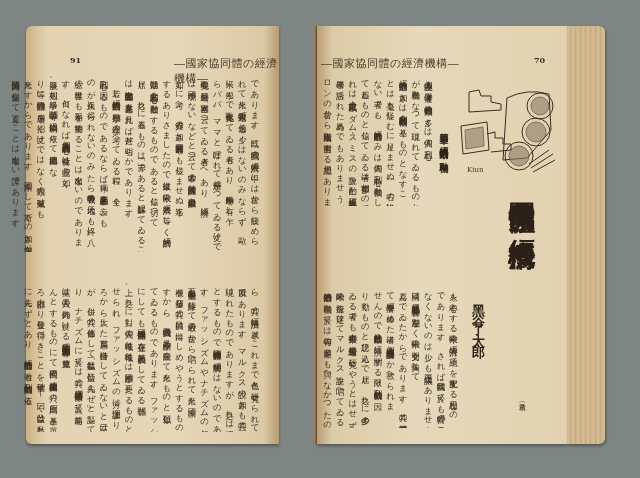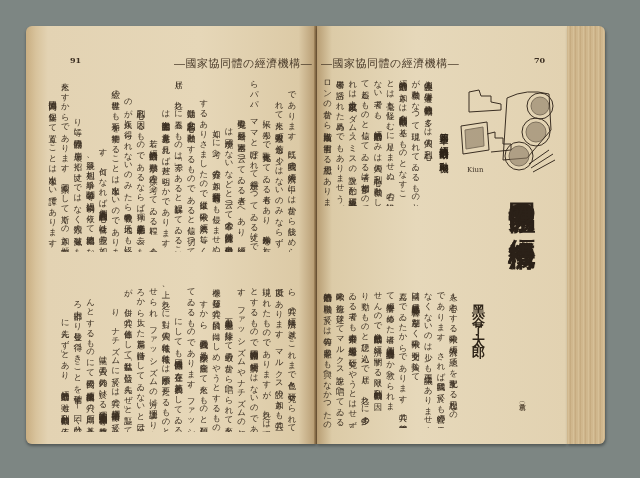--- a/index.html
+++ b/index.html
@@ -11,24 +11,23 @@
   }
   .book {
     position:absolute; left:26px; top:24px; width:584px; height:424px;
   }
   .page {
     position:absolute; top:2px; height:418px;
     background:#e3d3b2;
     box-shadow: 0 2px 3px rgba(0,0,0,0.35);
   }
   .page.left {
-    left:0; width:290px;
+    left:0; width:253px;
     border-radius:6px 0 0 6px;
     background: linear-gradient(to right, #c9ae82 0px, #d8c39c 10px, #e3d3b3 22px, #e6d7b8 60%, #dccaa6 94%, #b59a70 100%);
-    text-align: right;
   }
   .page.right {
     left:291px; width:250px;
     background: linear-gradient(to right, #b89e74 0%, #dccba7 6%, #e6d8ba 40%, #e2d2b1 100%);
   }
   .edge {
     position:absolute; left:541px; top:2px; width:38px; height:418px;
     border-radius:0 6px 6px 0;
     background: repeating-linear-gradient(to right, #cdb48a 0px, #d9c39b 2px, #c2a67b 3px, #d4bc92 5px);
     box-shadow: 1px 2px 3px rgba(0,0,0,0.35);

